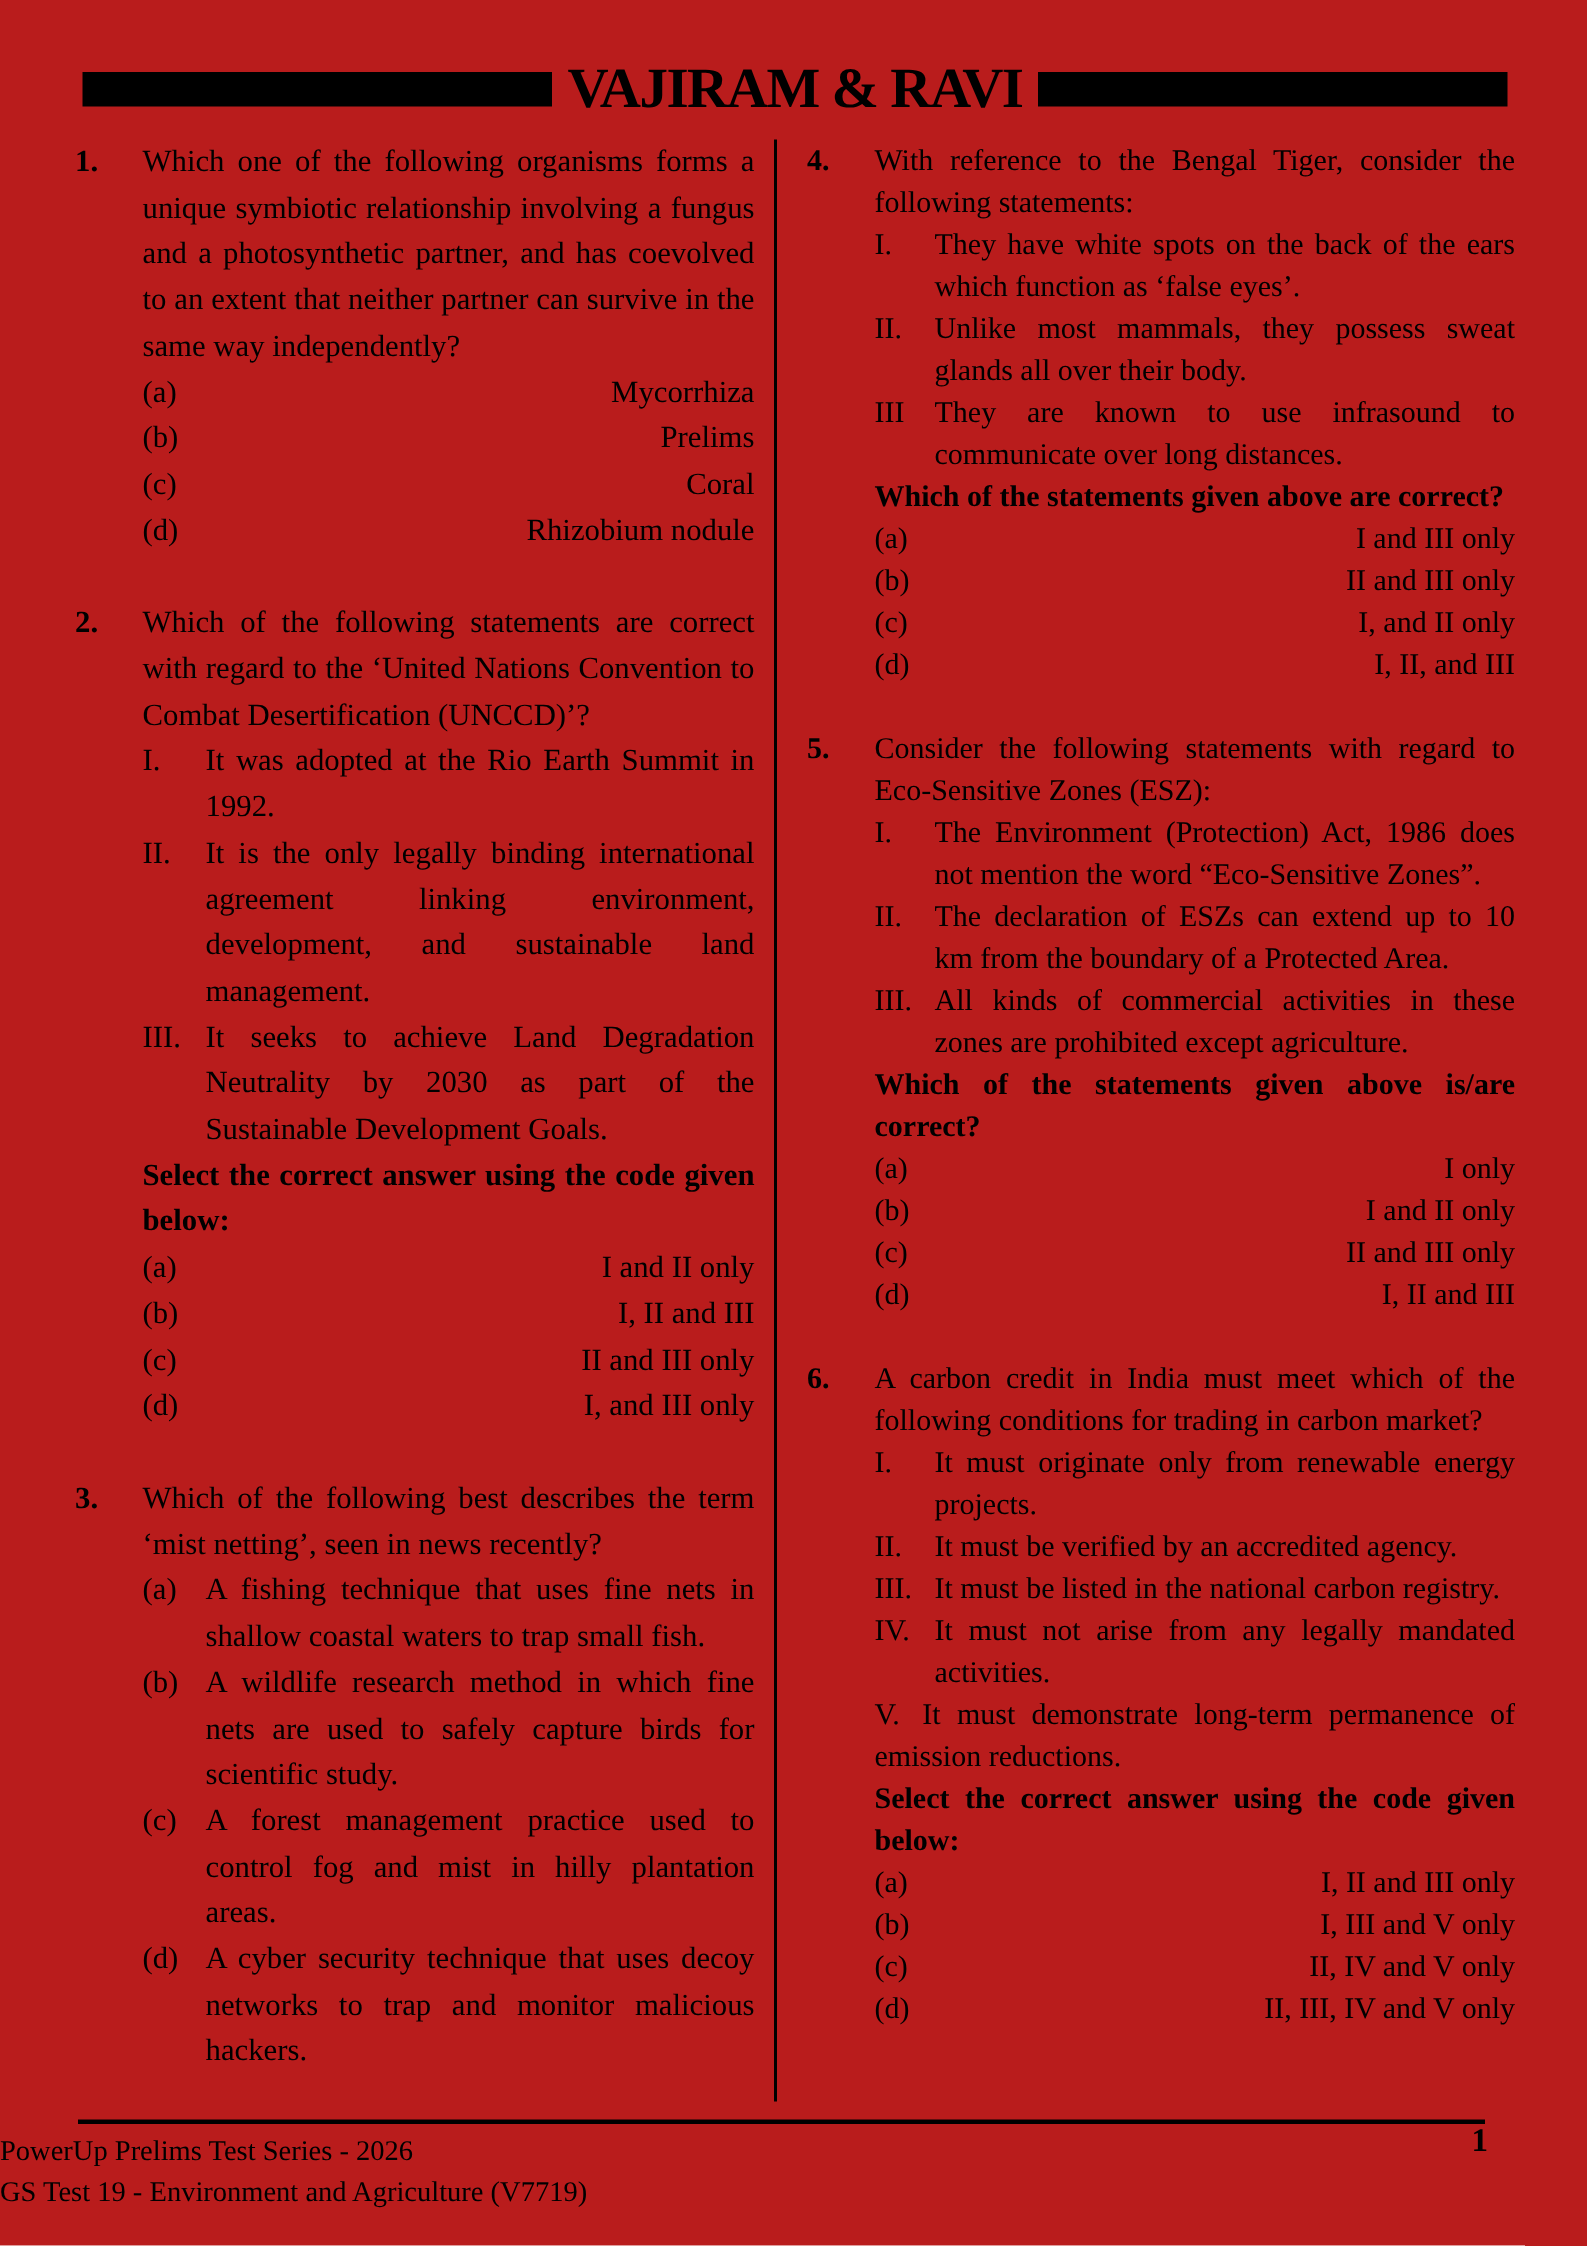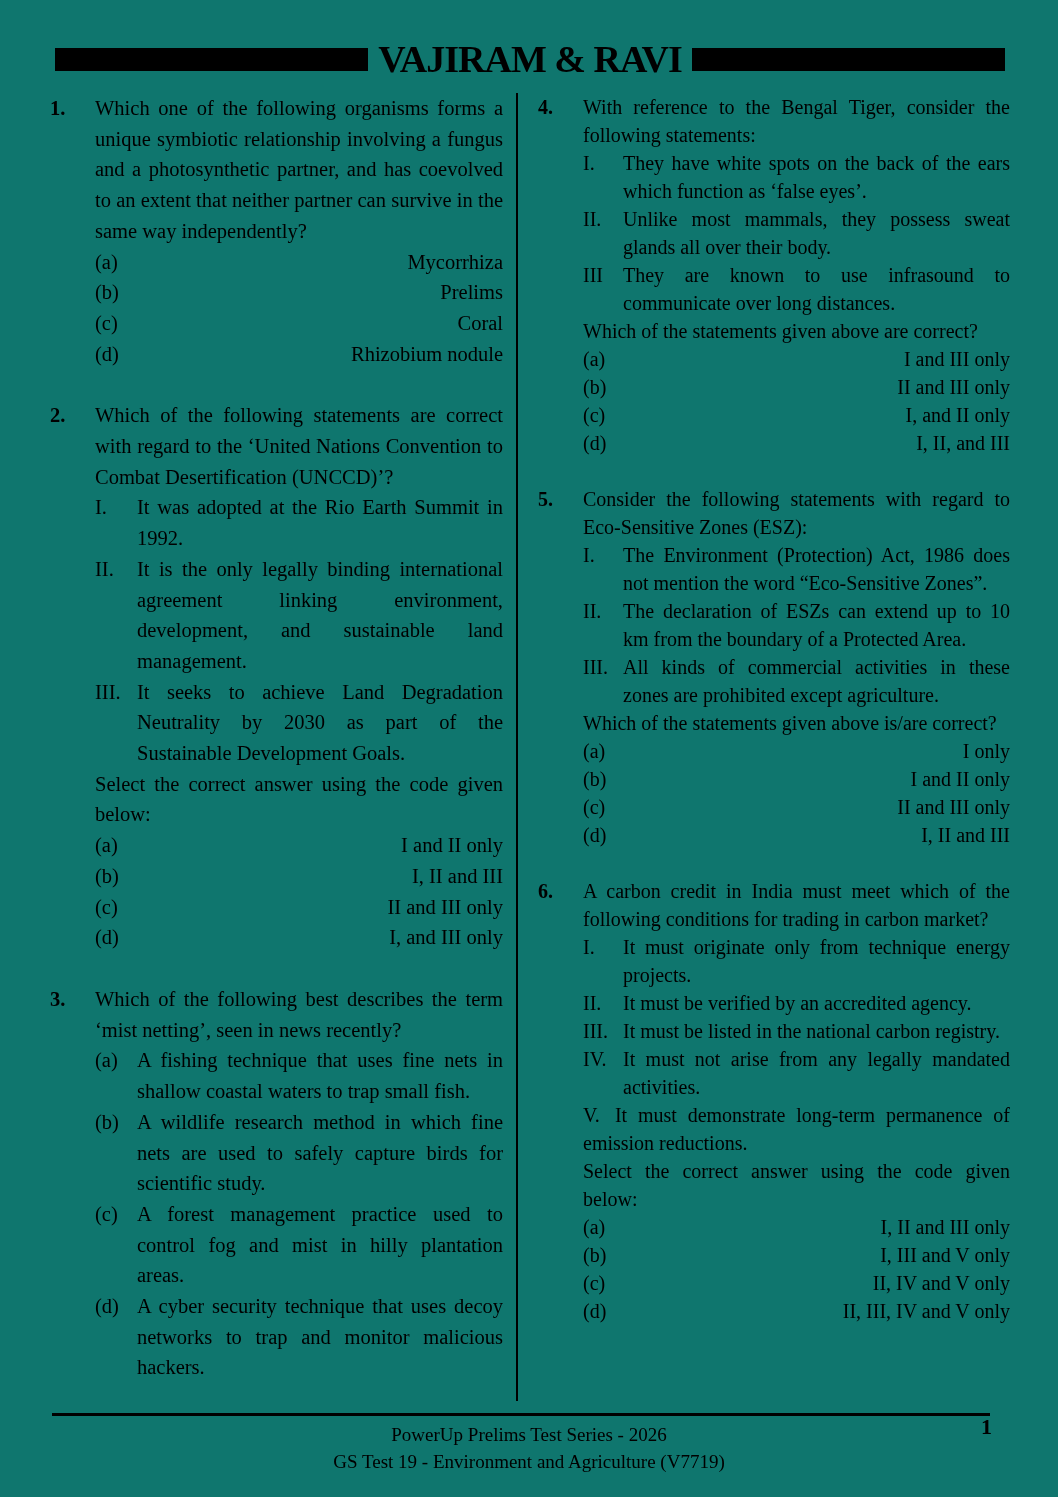--- a/index.html
+++ b/index.html
@@ -1,20 +1,20 @@
 <!DOCTYPE html>
 <html><head>
 <meta charset="utf-8">
 <style>
   html, body { margin: 0; padding: 0; background: #ffffff; }
   .page {
     position: relative;
     width: 1058px;
     height: 1497px;
-    background: #0f766e;
+    background: #b91c1c;
     color: #000000;
     font-family: "Liberation Serif", serif;
     overflow: hidden;
   }
 
   
   .header {
     position: absolute;
     top: 40px; left: 55px; right: 53px;
     display: flex;
@@ -53,21 +53,21 @@
     line-height: 28px;
   }
 
   .question { display: flex; }
   .col-left  .question { margin-bottom: 31px; }
   .col-right .question { margin-bottom: 28px; }
   .qnum { width: 45px; flex-shrink: 0; font-weight: bold; }
   .qbody { flex: 1; min-width: 0; }
 
   .stem { text-align: justify; }
-  .lead { text-align: justify; }
+  .lead { text-align: justify; font-weight: bold; }
 
   .stmt { display: flex; }
   .marker { width: 42px; flex-shrink: 0; }
   .col-right .marker { width: 40px; }
   .ptext { flex: 1; text-align: justify; min-width: 0; }
 
   .flush-stmt { text-align: justify; }
   .marker-inline { margin-right: 15px; }
 
   .opt { display: flex; }
@@ -79,21 +79,21 @@
   
   .footer-rule {
     position: absolute;
     top: 1413px; left: 52px;
     width: 938px; height: 3px;
     background: #000;
   }
   .footer-text {
     position: absolute;
     top: 1421px; left: 0; right: 0;
-    text-align: center;
+    text-align: left;
     font-size: 19px;
     line-height: 27px;
   }
   .page-number {
     position: absolute;
     top: 1416px; right: 66px;
     font-weight: bold;
     font-size: 22px;
     line-height: 1;
   }
@@ -261,21 +261,21 @@
               <span class="otext short">I, II and III</span>
             </div>
           </div>
         </div>
         <div class="question">
           <div class="qnum">6.</div>
           <div class="qbody">
             <div class="stem">A carbon credit in India must meet which of the following conditions for trading in carbon market?</div>
             <div class="stmt">
               <span class="marker">I.</span>
-              <span class="ptext">It must originate only from technique energy projects.</span>
+              <span class="ptext">It must originate only from renewable energy projects.</span>
             </div>
             <div class="stmt">
               <span class="marker">II.</span>
               <span class="ptext">It must be verified by an accredited agency.</span>
             </div>
             <div class="stmt">
               <span class="marker">III.</span>
               <span class="ptext">It must be listed in the national carbon registry.</span>
             </div>
             <div class="stmt">

